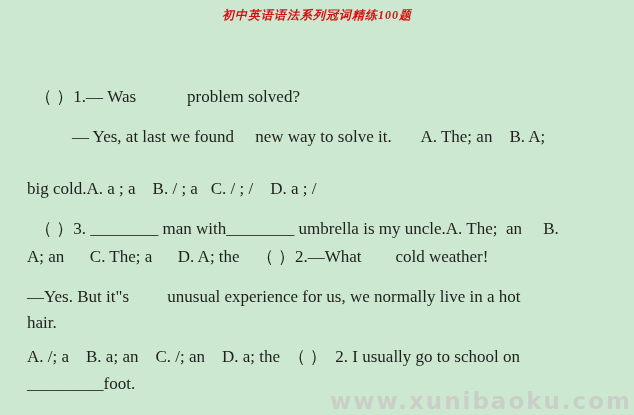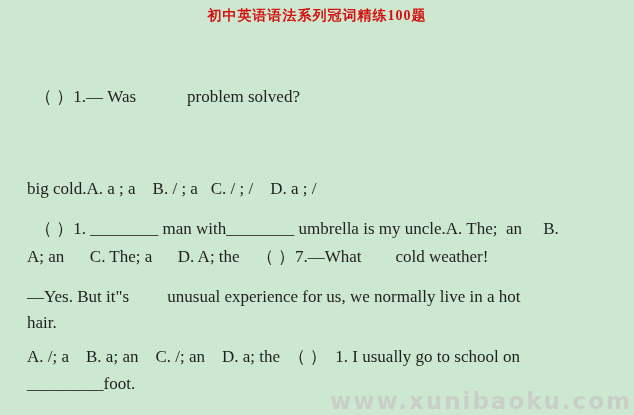--- a/index.html
+++ b/index.html
@@ -18,26 +18,27 @@
     position: relative;
     width: 634px;
     height: 415px;
   }
   .page-title {
     position: absolute;
     top: 7px;
     left: 0;
     width: 634px;
     text-align: center;
-    font-size: 14px;
+    font-size: 12px;
     font-weight: bold;
     color: var(--title, #d41111);
     margin: 0;
     font-family: "Liberation Serif", "DejaVu Serif", serif;
     letter-spacing: 1px;
+    font-style: italic;
   }
   .content {
     position: absolute;
     top: 0;
     left: 0;
     width: 550px;
     height: 415px;
   }
   .line {
     position: absolute;
@@ -73,24 +74,25 @@
 </style>
 </head>
 <body>
 
 <div class="page">
 
   <h1 class="page-title">初中英语语法系列冠词精练100题</h1>
 
   <div class="content">
     <div class="line l0 indent-q">（ ）1.— Was            problem solved?</div>
+    <div class="line l1 indent-ans">— Yes, at last we found     new way to solve it.       A. The; an    B. A;</div>
     <div class="line l3">big cold.A. a ; a    B. / ; a   C. / ; /    D. a ; /</div>
-    <div class="line l4 indent-q">（ ）1. ________ man with________ umbrella is my uncle.A. The;  an     B.</div>
-    <div class="line l5">A; an      C. The; a      D. A; the    （ ）7.—What        cold weather!</div>
+    <div class="line l4 indent-q">（ ）3. ________ man with________ umbrella is my uncle.A. The;  an     B.</div>
+    <div class="line l5">A; an      C. The; a      D. A; the    （ ）2.—What        cold weather!</div>
     <div class="line l6">—Yes. But it"s         unusual experience for us, we normally live in a hot</div>
     <div class="line l7">hair.</div>
-    <div class="line l8">A. /; a    B. a; an    C. /; an    D. a; the  （ ）  1. I usually go to school on</div>
+    <div class="line l8">A. /; a    B. a; an    C. /; an    D. a; the  （ ）  2. I usually go to school on</div>
     <div class="line l9">_________foot.</div>
   </div>
 
   <div class="watermark">www.xunibaoku.com</div>
 
 </div>
 
 </body></html>

